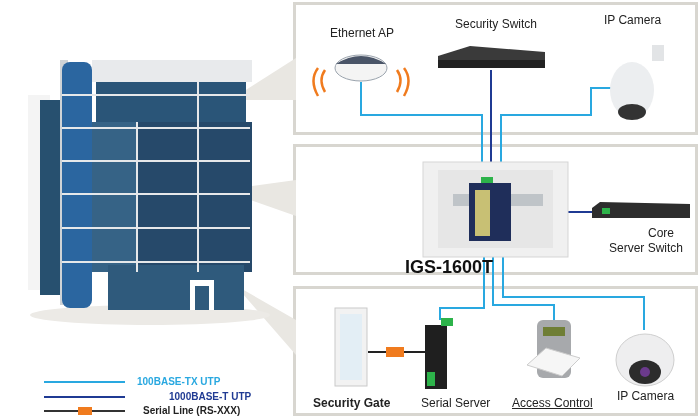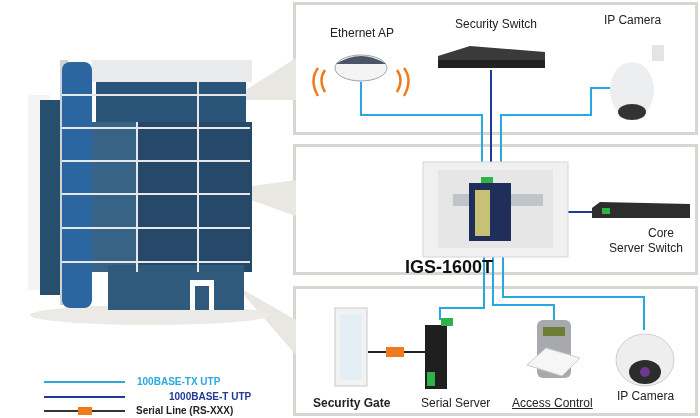--- a/index.html
+++ b/index.html
@@ -131,13 +131,13 @@
 <div class="lbl bold" style="left:405px;top:257px;">IGS-1600T</div>
 <div class="lbl" style="left:609px;top:226px;margin-left:39px;">Core</div>
 <div class="lbl" style="left:609px;top:241px;">Server Switch</div>
 <div class="lbl" style="left:313px;top:396px;font-weight:bold;">Security Gate</div>
 <div class="lbl" style="left:421px;top:396px;">Serial Server</div>
 <div class="lbl" style="left:512px;top:396px;text-decoration:underline;">Access Control</div>
 <div class="lbl" style="left:617px;top:389px;">IP Camera</div>
 
 <div class="leg" style="left:137px;top:376px;color:#29a8e0;">100BASE-TX UTP</div>
 <div class="leg" style="left:137px;top:391px;color:#1f3a93;margin-left:32px;">1000BASE-T UTP</div>
-<div class="leg" style="left:136px;top:405px;color:#222;">Serial Line (RS-XXX)</div>
+<div class="leg" style="left:143px;top:405px;color:#222;">Serial Line (RS-XXX)</div>
 
 </body></html>

